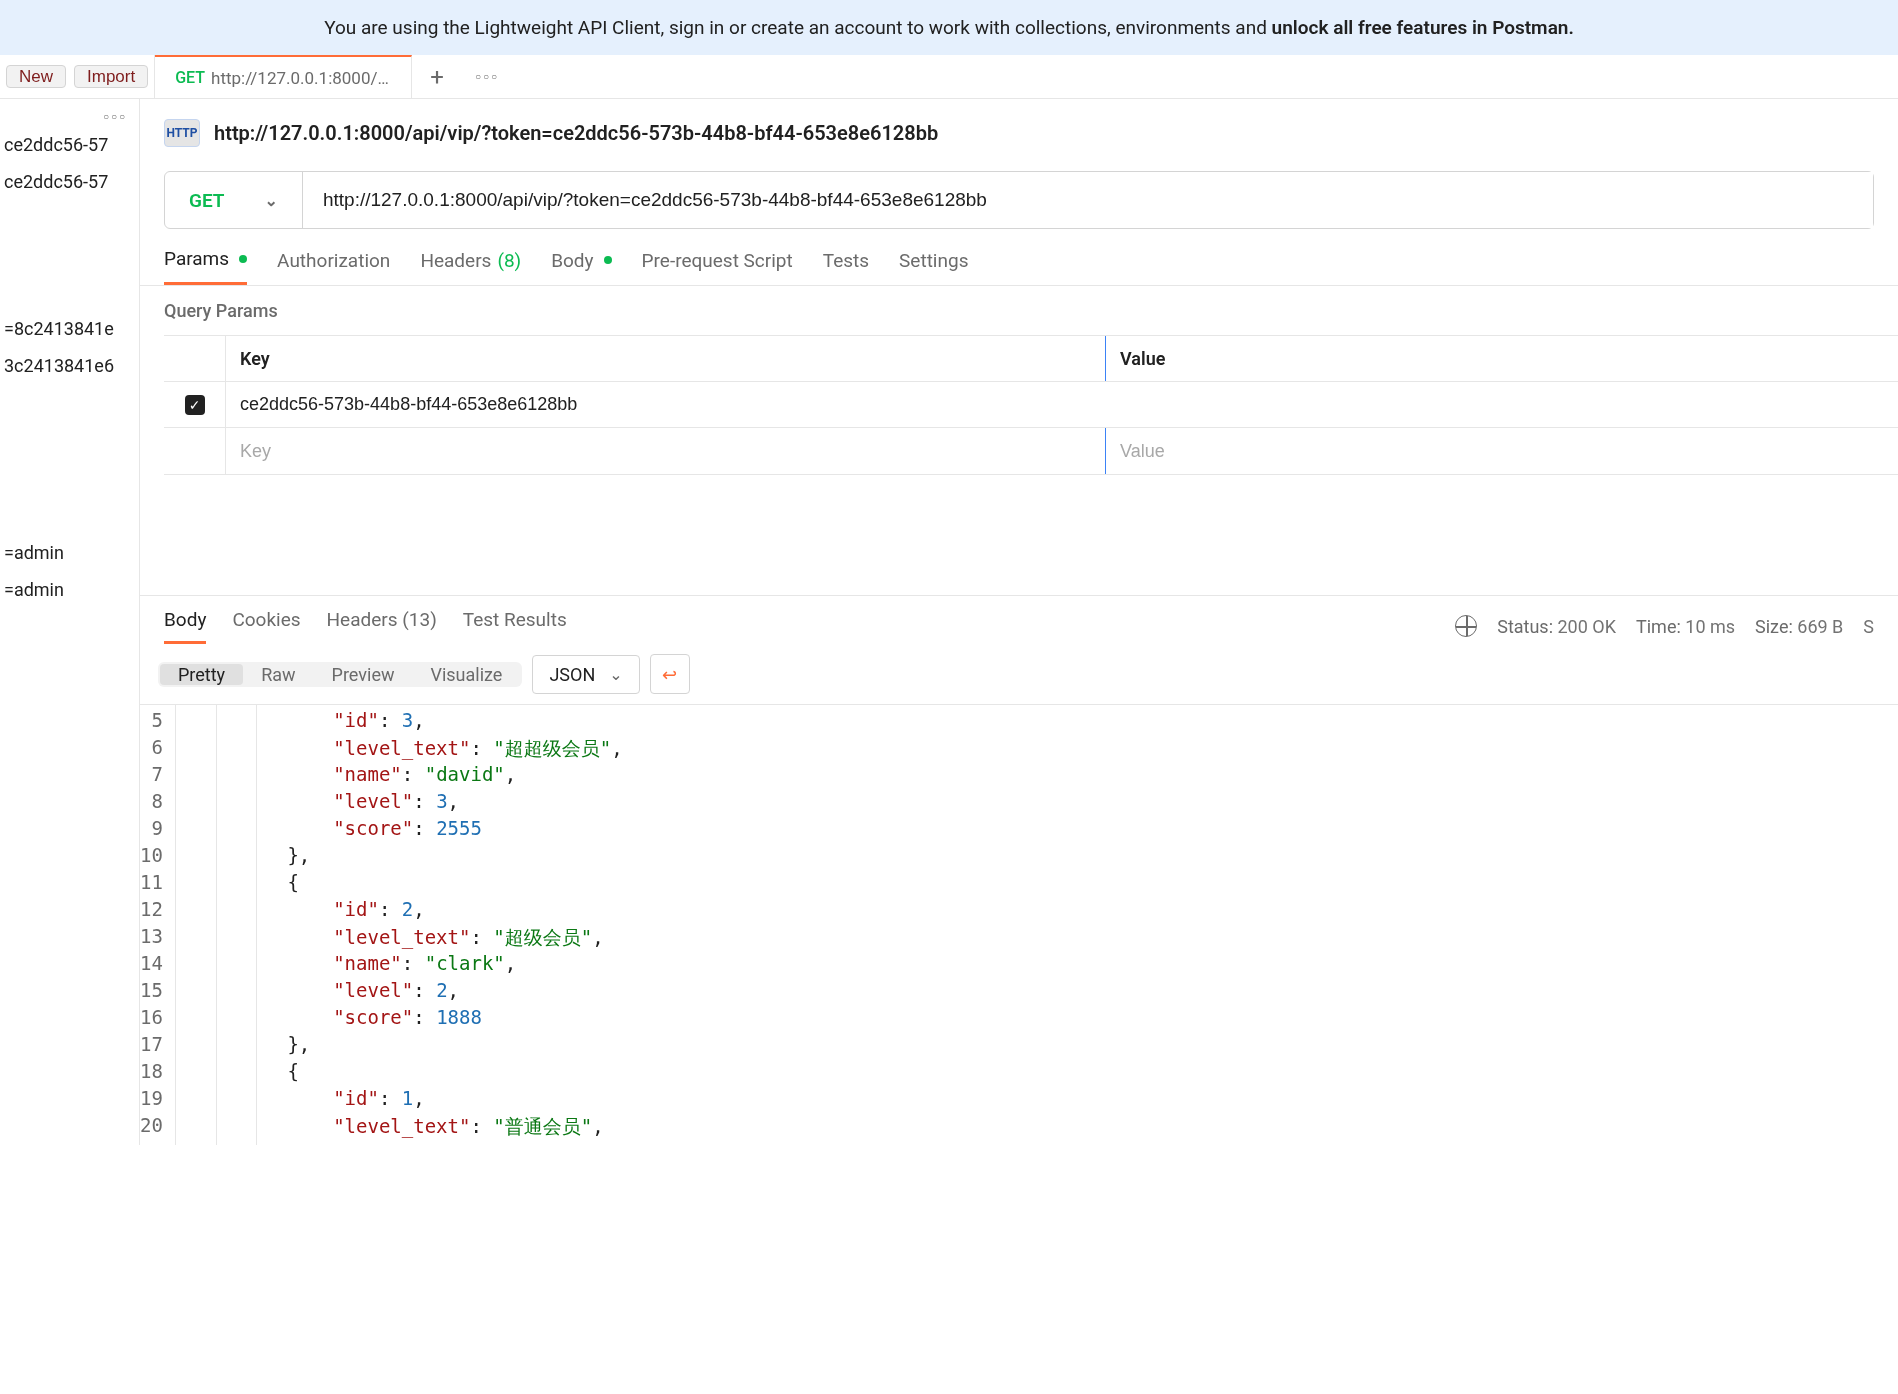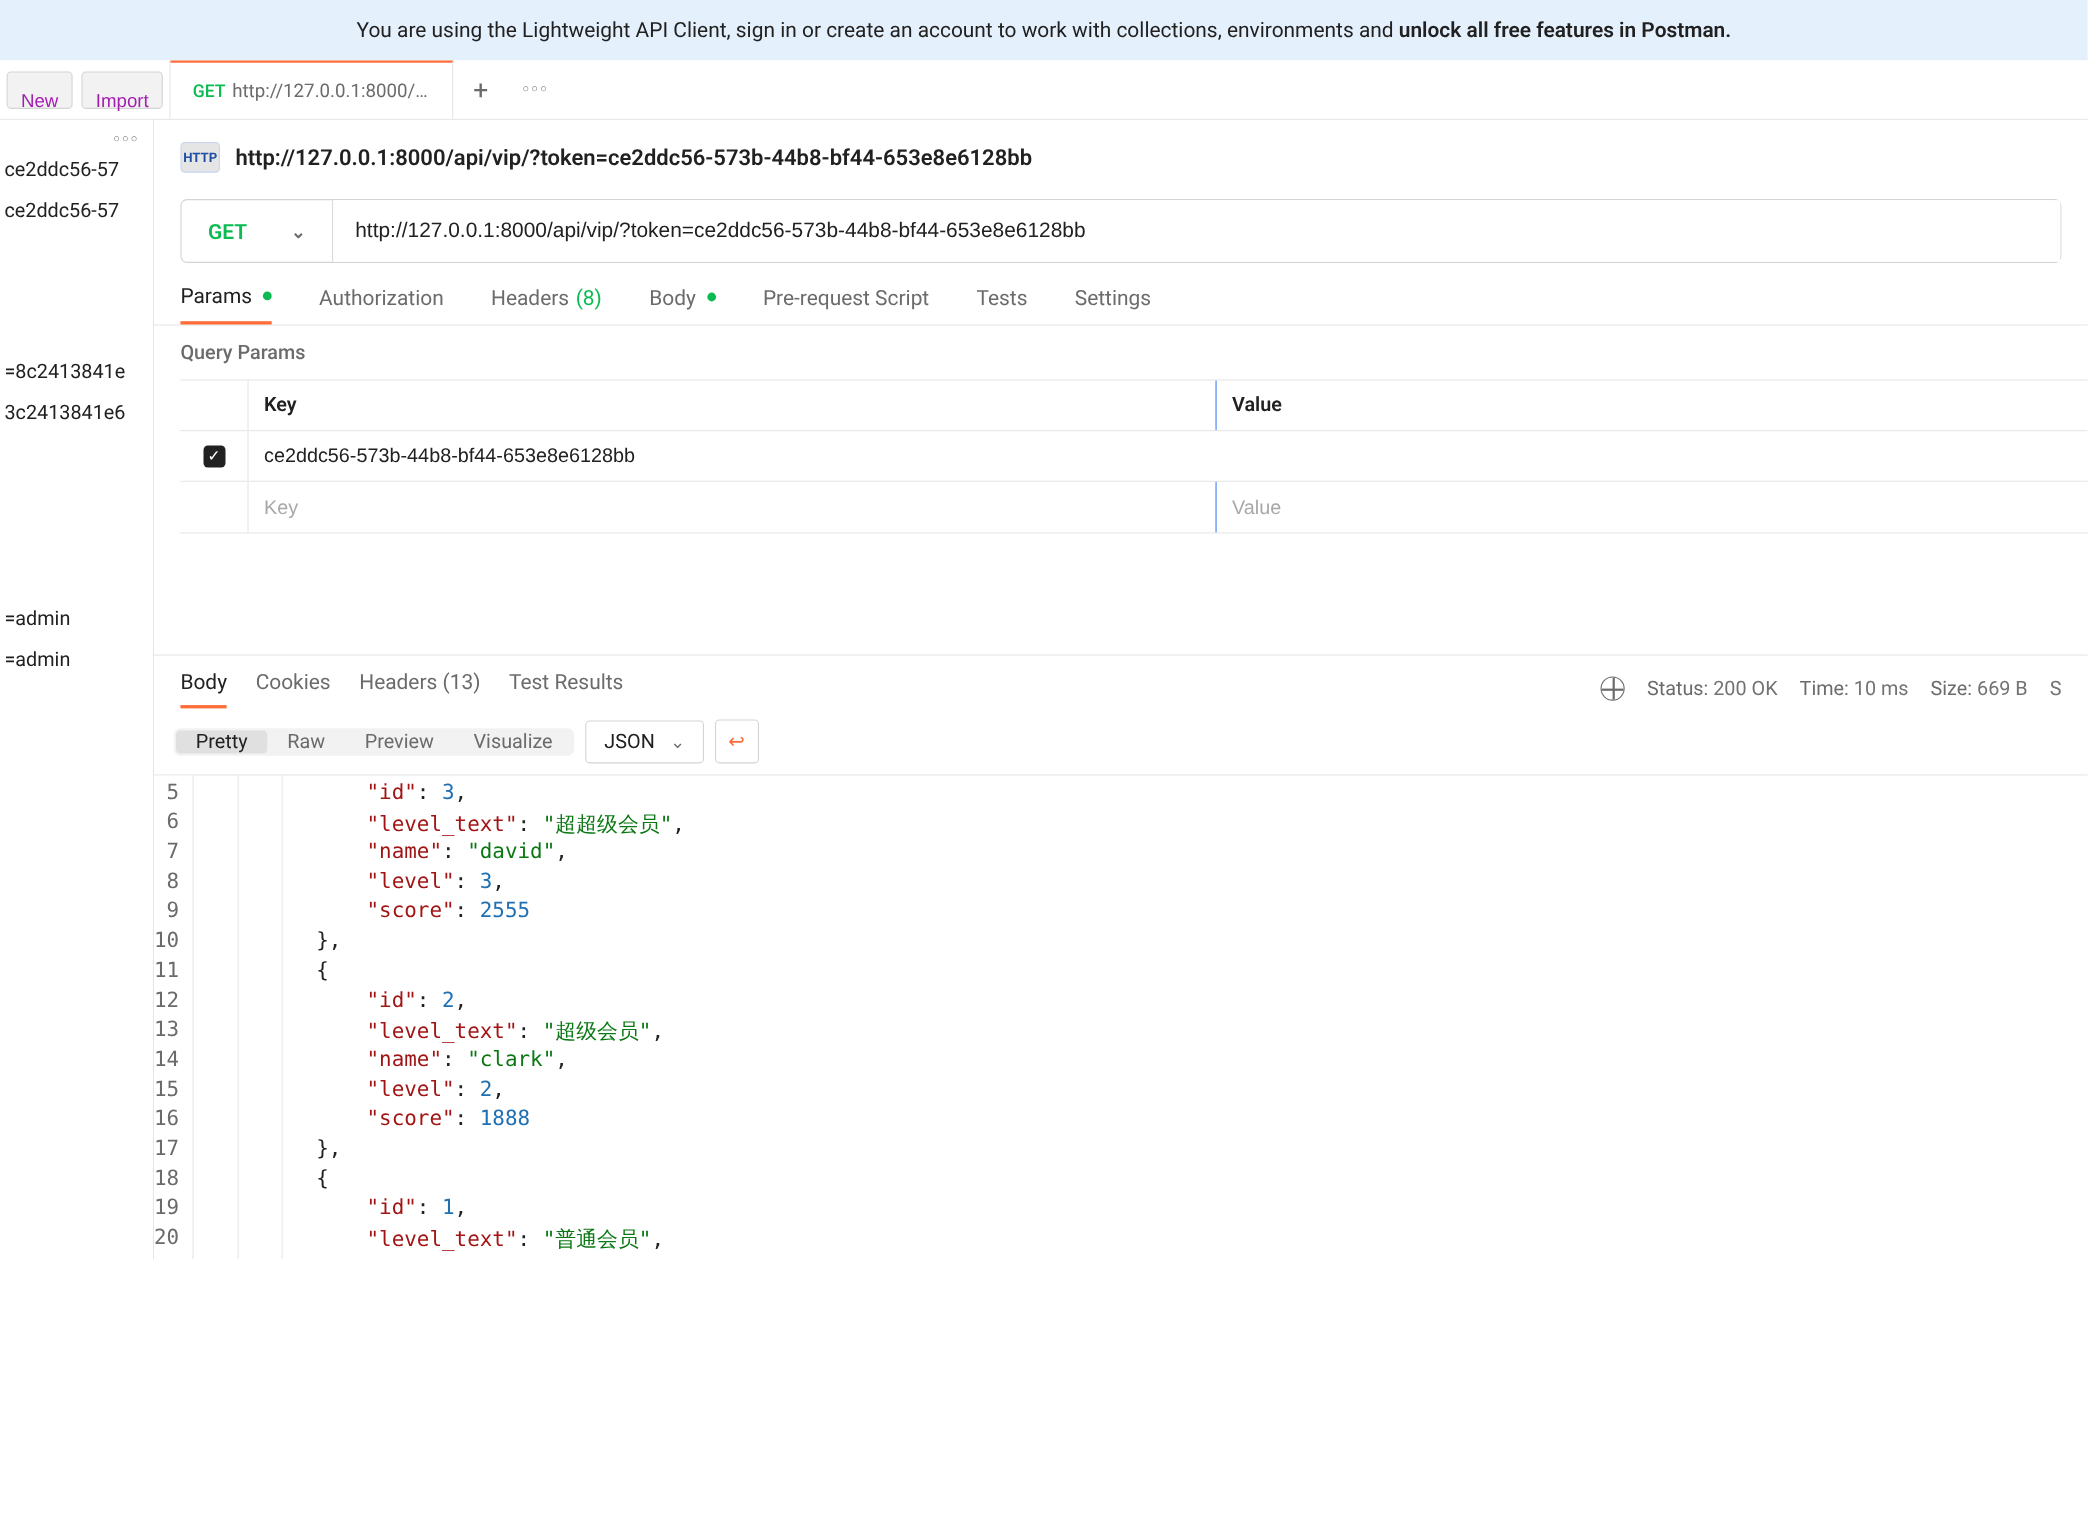--- a/index.html
+++ b/index.html
@@ -27,23 +27,23 @@
 .left-buttons {
   display: flex;
   gap: 8px;
   padding: 10px 6px;
   border-right: 1px solid #e6e6e6;
 }
 .btn {
   background: #f2f2f2;
   border: 1px solid #d4d4d4;
   border-radius: 4px;
-  padding: 16px 12px;
+  padding: 0 12px;
   font-size: 17px;
-  color: #a21caf;
+  color: #7f1d1d;
   cursor: pointer;
 }
 .tabs-row {
   display: flex;
   align-items: stretch;
 }
 .tab {
   display: flex;
   align-items: center;
   gap: 6px;
@@ -110,21 +110,21 @@
   padding: 0 24px; border-right: 1px solid #d4d4d4;
   color: #0cbb52; font-weight: 600; font-size: 19px;
   cursor: pointer;
 }
 .chevron { color: #6b6b6b; font-size: 16px; }
 .url-input {
   flex: 1; border: none; padding: 0 20px;
   font-size: 19px; color: #212121; outline: none;
 }
 .req-tabs {
-  display: flex; gap: 43px; padding: 18px 24px 0;
+  display: flex; gap: 30px; padding: 18px 24px 0;
   border-bottom: 1px solid #e6e6e6;
   font-size: 19px;
 }
 .req-tab { color: #6b6b6b; padding-bottom: 12px; cursor: pointer; display: flex; align-items: center; gap: 6px; }
 .req-tab.active { color: #212121; border-bottom: 3px solid #ff6c37; }
 .green-dot::after { content: ""; width: 8px; height: 8px; background: #0cbb52; border-radius: 50%; display: inline-block; margin-left: 4px; }
 .count { color: #0cbb52; }
 .section-label { padding: 14px 24px; font-size: 18px; color: #6b6b6b; font-weight: 500; }
 .params-table { border: 1px solid #e6e6e6; border-left: none; border-right: none; margin: 0 0 0 24px; }
 .pt-row { display: flex; border-bottom: 1px solid #e6e6e6; height: 46px; align-items: center; }

